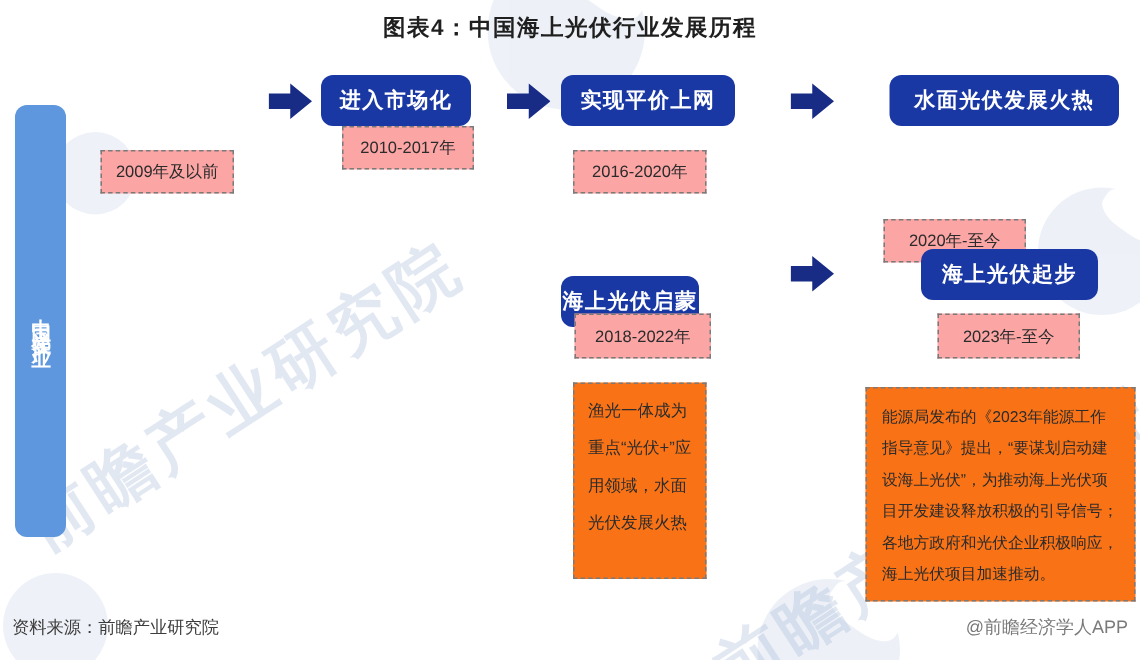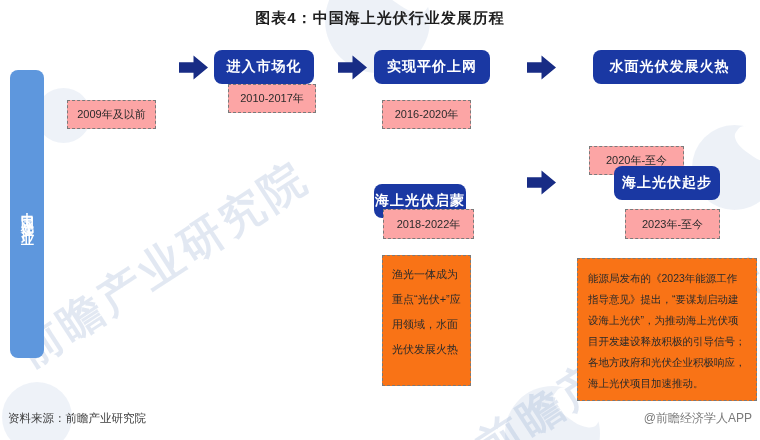--- a/index.html
+++ b/index.html
@@ -87,21 +87,21 @@
   <div class="flow-arrow" style="left:527px;top:54px;"></div>
   <div class="stage-box" style="left:593px;top:50px;width:153px;">水面光伏发展火热</div>
 
   <div class="period-box" style="left:67px;top:100px;width:87px;">2009年及以前</div>
   <div class="period-box" style="left:228px;top:84px;width:86px;">2010-2017年</div>
   <div class="period-box" style="left:382px;top:100px;width:87px;">2016-2020年</div>
   <div class="period-box" style="left:589px;top:100px;width:93px;margin-top:46px;">2020年-至今</div>
 
   <div class="stage-box" style="left:374px;top:184px;width:92px;">海上光伏启蒙</div>
   <div class="flow-arrow" style="left:527px;top:169px;"></div>
-  <div class="stage-box" style="left:614px;top:166px;width:106px;">海上光伏起步</div>
+  <div class="stage-box" style="left:614px;top:166px;width:118px;">海上光伏起步</div>
 
   <div class="period-box" style="left:383px;top:209px;width:89px;height:28px;">2018-2022年</div>
   <div class="period-box" style="left:625px;top:209px;width:93px;height:28px;">2023年-至今</div>
 
   <div class="detail-box detail-left">渔光一体成为重点“光伏+”应用领域，水面光伏发展火热</div>
   <div class="detail-box detail-right">能源局发布的《2023年能源工作指导意见》提出，“要谋划启动建设海上光伏”，为推动海上光伏项目开发建设释放积极的引导信号；各地方政府和光伏企业积极响应，海上光伏项目加速推动。</div>
 
   <div class="footer-source">资料来源：前瞻产业研究院</div>
   <div class="footer-credit">@前瞻经济学人APP</div>
 

